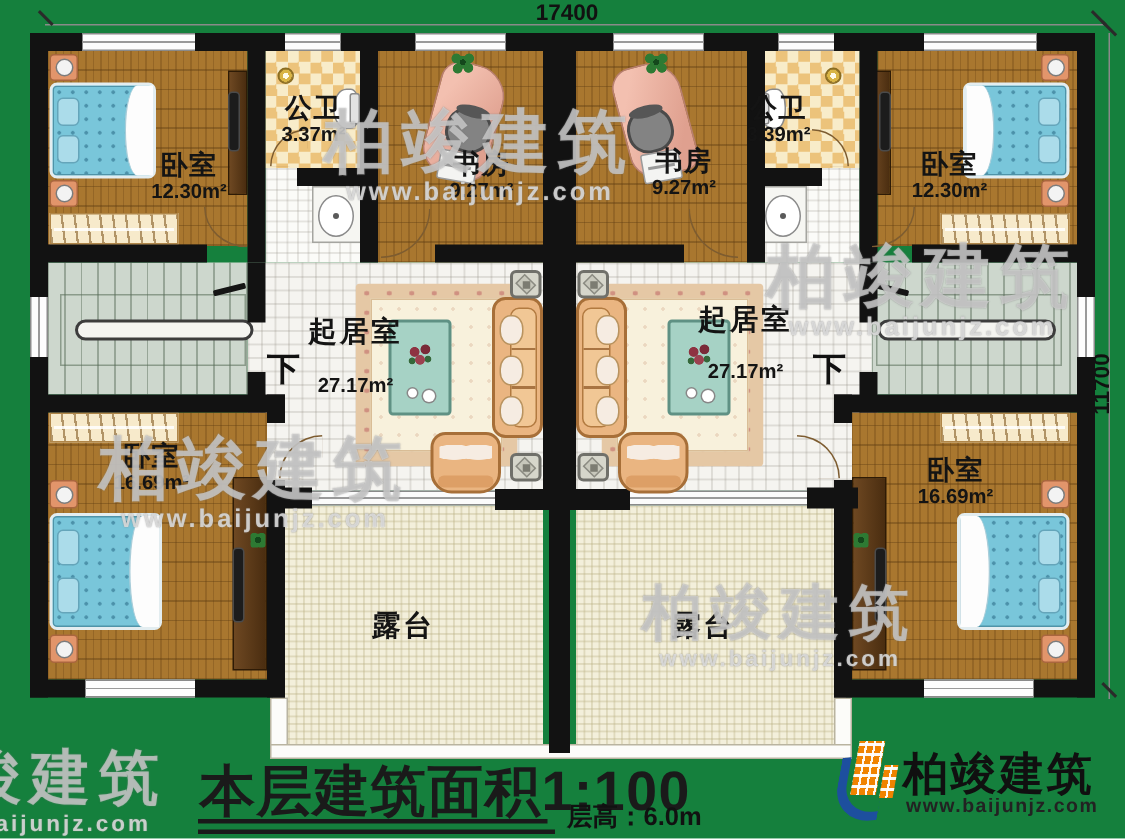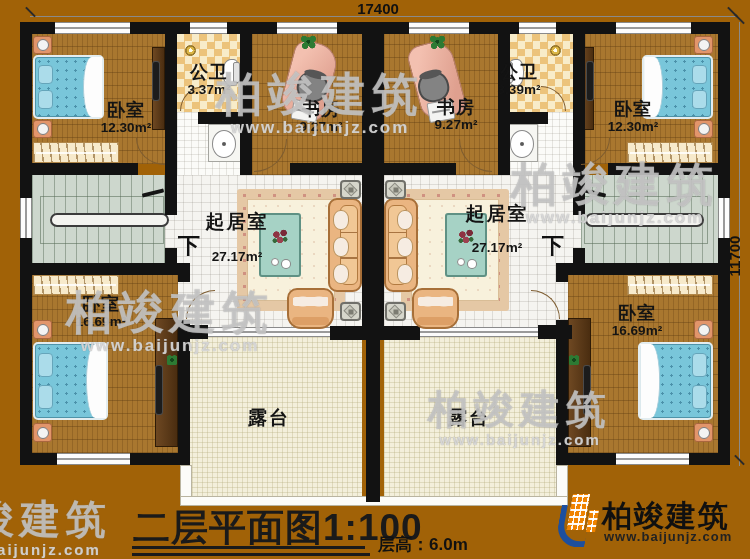--- a/index.html
+++ b/index.html
@@ -1,18 +1,18 @@
 <!DOCTYPE html>
 <html><head>
 <meta charset="utf-8">
 <style>
   html,body { margin:0; padding:0; background:#ffffff; }
   body { width:750px; height:559px; overflow:hidden;
          font-family:"Liberation Sans","DejaVu Sans",sans-serif; }
-  #canvas { position:relative; width:750px; height:559px; background:#a16207; }
+  #canvas { position:relative; width:750px; height:559px; background:#15803d; }
   .abs { position:absolute; }
 
   
   .wall { background:#121212; }
   .wood { background:#a9772f;
     background-image:
       repeating-linear-gradient(90deg, rgba(95,58,15,.28) 0 1px, transparent 1px 5px),
       repeating-linear-gradient(0deg, rgba(60,35,5,.28) 0 1px, transparent 1px 13px); }
   .checker { background-color:#f8ecc9;
     background-image:repeating-conic-gradient(#ecc37b 0 25%, #f8ecc9 0 50%);
@@ -412,21 +412,21 @@
   <div class="abs wm" style="left:400px;top:388px;width:240px">
     <div class="wm-name" style="font-size:40px;line-height:42px">柏竣建筑</div>
     <div class="wm-url" style="font-size:15px">www.baijunjz.com</div>
   </div>
   <div class="abs wm" style="left:-100px;top:498px;width:240px">
     <div class="wm-name" style="font-size:40px;line-height:42px">柏竣建筑</div>
     <div class="wm-url" style="font-size:15px">www.baijunjz.com</div>
   </div>
 
   <div class="abs ftitle" style="left:133px;top:503px">
-    <span>二层平面图</span><span>1:100</span>
+    <span>本层建筑面积</span><span>1:100</span>
   </div>
   <div class="abs uline" style="left:132px;top:546px;width:233px;height:3px"></div>
   <div class="abs uline" style="left:132px;top:553px;width:238px;height:3px"></div>
   <div class="abs finfo" style="left:378px;top:533px">层高：6.0m</div>
 
   <div class="abs" style="left:556px;top:492px;width:194px;height:62px">
     <div style="position:absolute;left:0;top:0;width:44px;height:58px">
       <div class="swoosh" style="position:absolute;left:2px;top:12px;width:30px;height:44px"></div>
       <div class="tower" style="position:absolute;left:14px;top:2px;width:17px;height:36px"></div>
       <div class="tower" style="position:absolute;left:32px;top:18px;width:9px;height:22px"></div>

